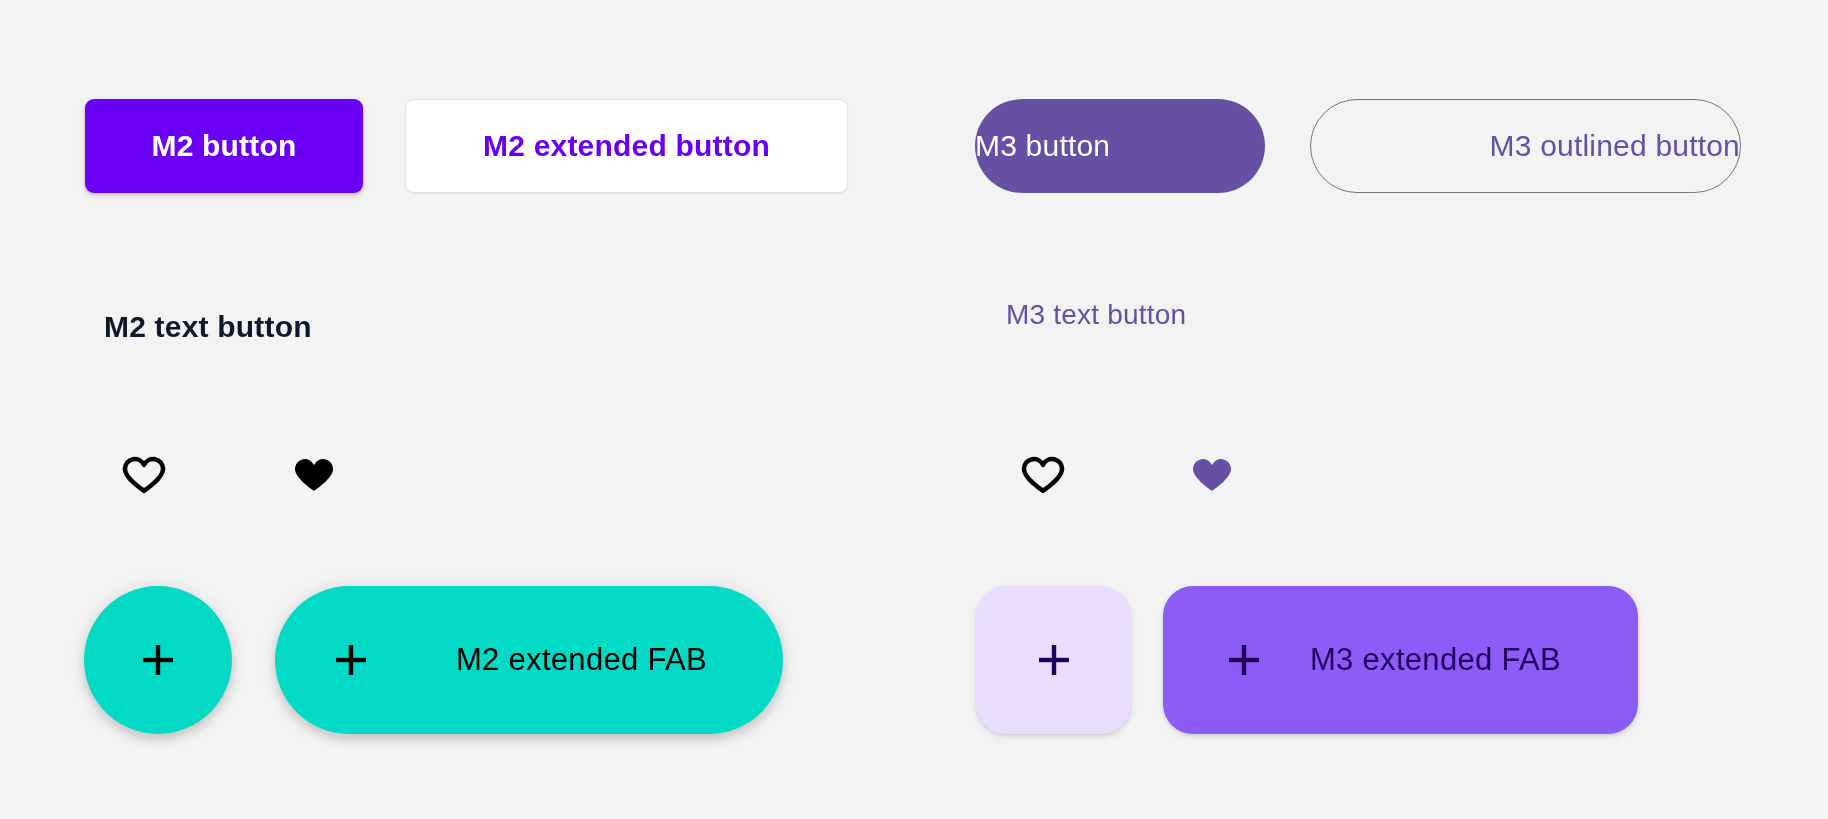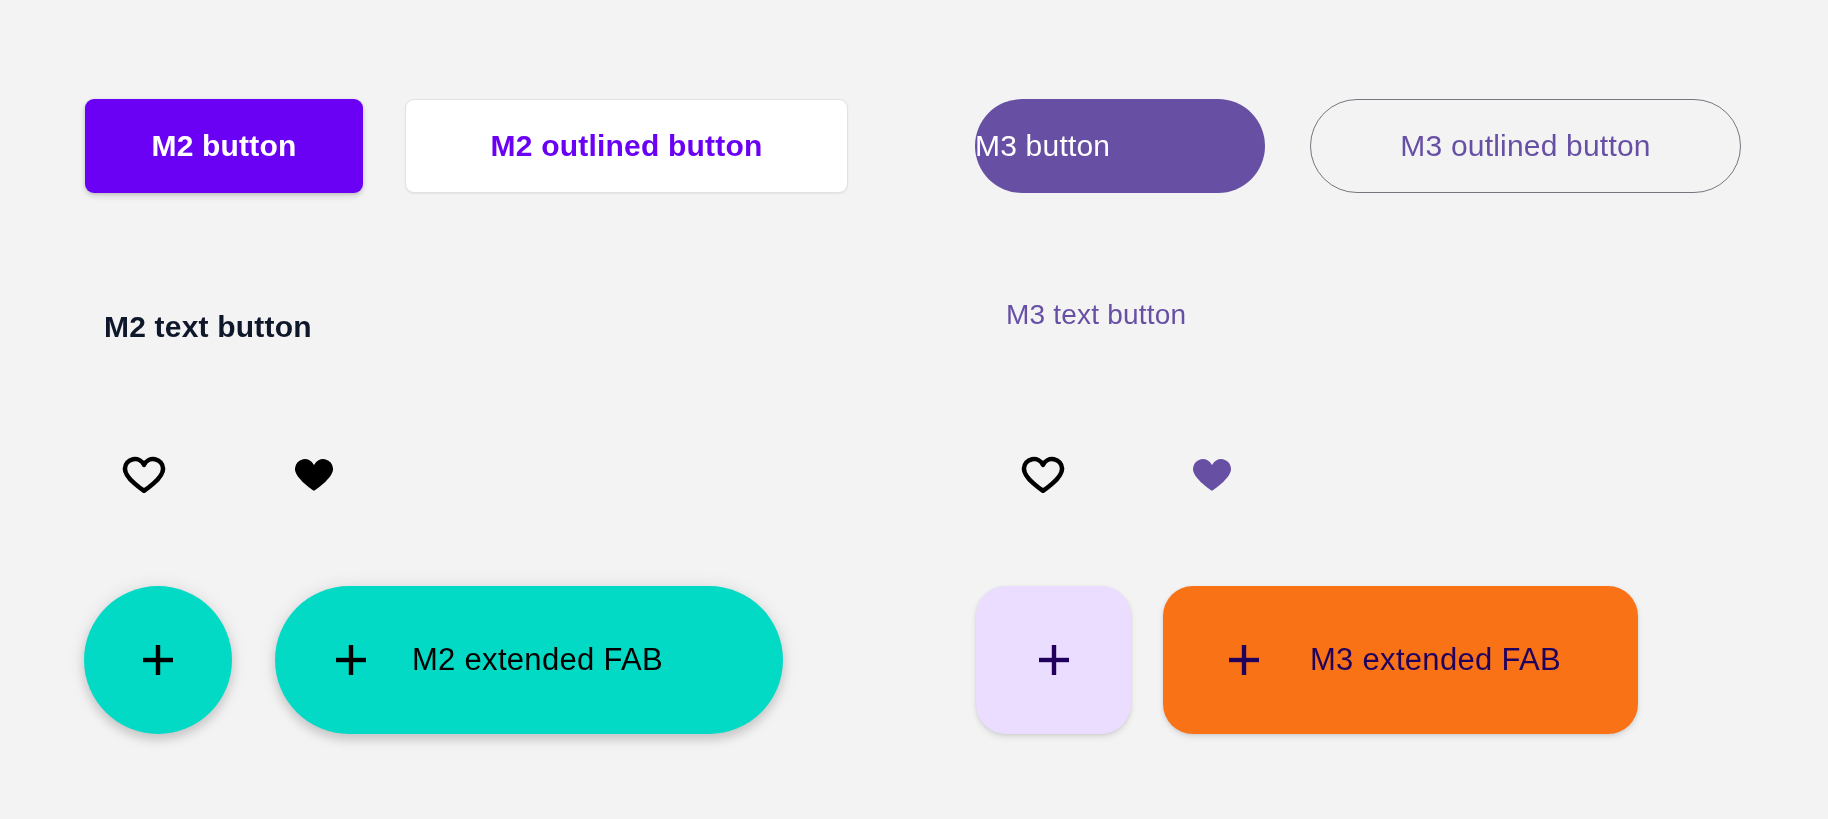--- a/index.html
+++ b/index.html
@@ -86,21 +86,21 @@
     width: 431px; height: 94px;
     background: transparent;
     border: 1.5px solid #79747e;
     border-radius: 47px;
     color: #6750a4;
     font-size: 30px;
     font-weight: normal;
     letter-spacing: 0.2px;
     display: flex;
     align-items: center;
-    justify-content: center;
+    justify-content: flex-end;
     cursor: pointer;
     font-family: "Liberation Sans", sans-serif;
     padding: 0;
   }
 
   
   .m2-text-btn {
     left: 104px; top: 306px;
     height: 42px;
     background: transparent;
@@ -170,40 +170,41 @@
     width: 508px; height: 148px;
     background: #03dac5;
     border: none;
     border-radius: 74px;
     display: flex;
     align-items: center;
     box-shadow: 0 6px 10px rgba(0,0,0,0.13), 0 1px 18px rgba(0,0,0,0.10);
     cursor: pointer;
     padding: 0 0 0 52px;
     box-sizing: border-box;
+    gap: 44px;
   }
 
   .m3-fab {
     left: 976px; top: 586px;
     width: 155px; height: 148px;
     background: #eaddff;
     border: none;
     border-radius: 30px;
     display: flex;
     align-items: center;
     justify-content: center;
     box-shadow: 0 3px 6px rgba(0,0,0,0.10), 0 1px 3px rgba(0,0,0,0.07);
     cursor: pointer;
     padding: 0;
   }
 
   .m3-extended-fab {
     left: 1163px; top: 586px;
     width: 475px; height: 148px;
-    background: #f97316;
+    background: #8b5cf6;
     border: none;
     border-radius: 30px;
     display: flex;
     align-items: center;
     box-shadow: 0 3px 6px rgba(0,0,0,0.10), 0 1px 3px rgba(0,0,0,0.07);
     cursor: pointer;
     padding: 0 0 0 57px;
     box-sizing: border-box;
   }
 
@@ -230,21 +231,21 @@
 </head>
 <body style="background: rgb(243, 243, 244);">
 
 <div class="stage">
 
   <button class="abs m2-filled-btn">
     <span>M2 button</span>
   </button>
 
   <button class="abs m2-outlined-btn">
-    <span>M2 outlined button</span>
+    <span>M2 extended button</span>
   </button>
 
   <button class="abs m3-filled-btn">
     <span>M3 button</span>
   </button>
 
   <button class="abs m3-outlined-btn">
     <span>M3 outlined button</span>
   </button>
 

